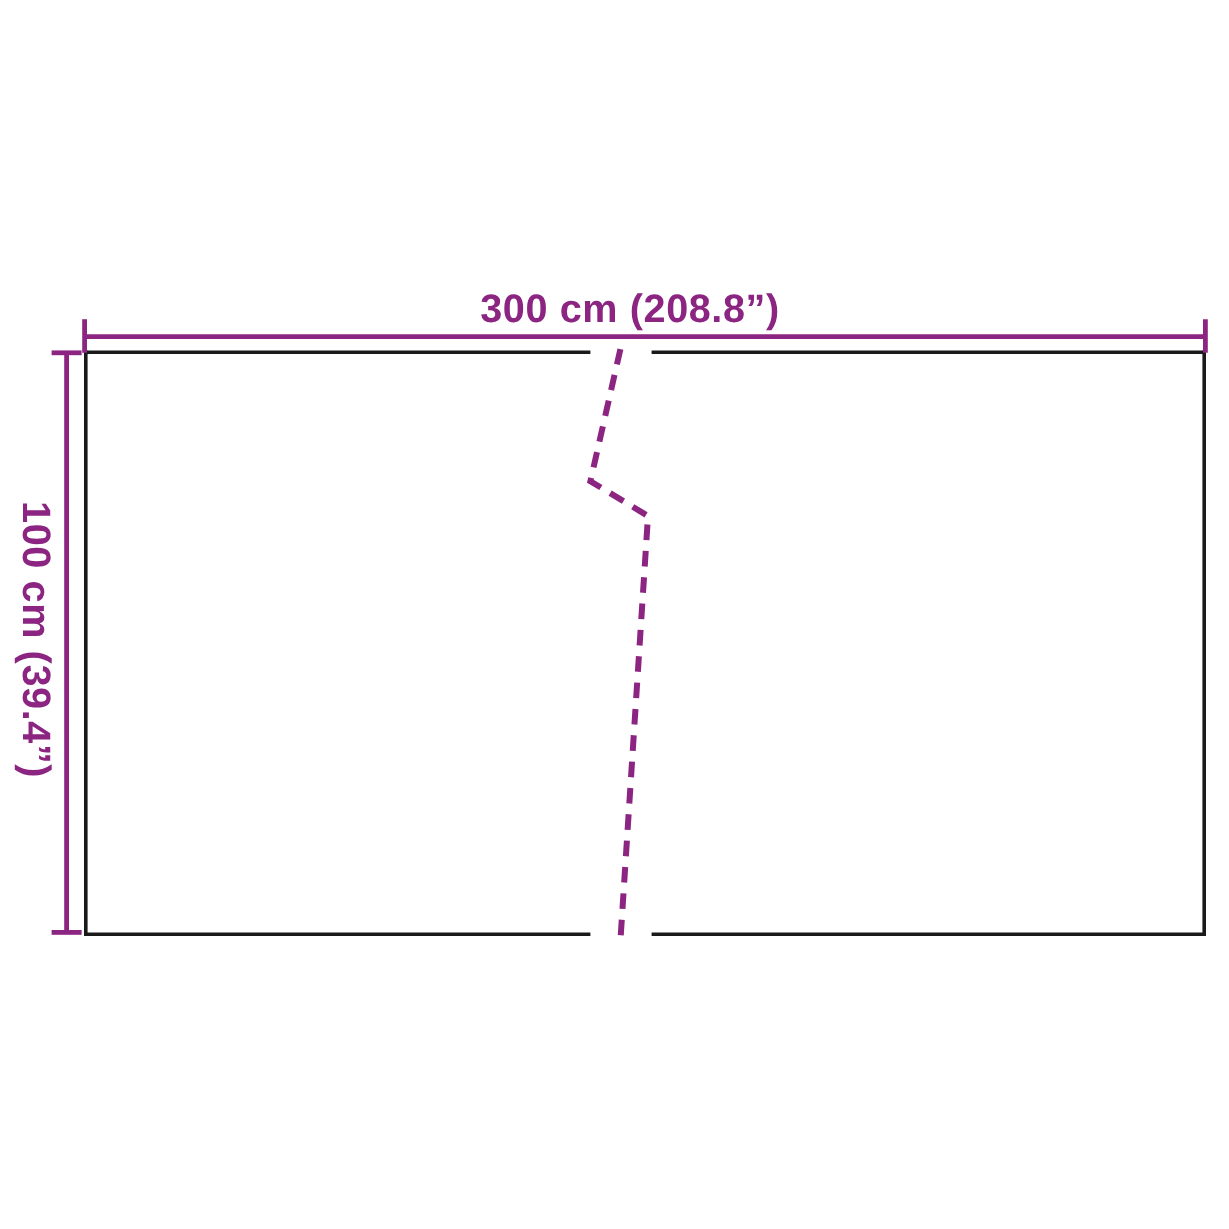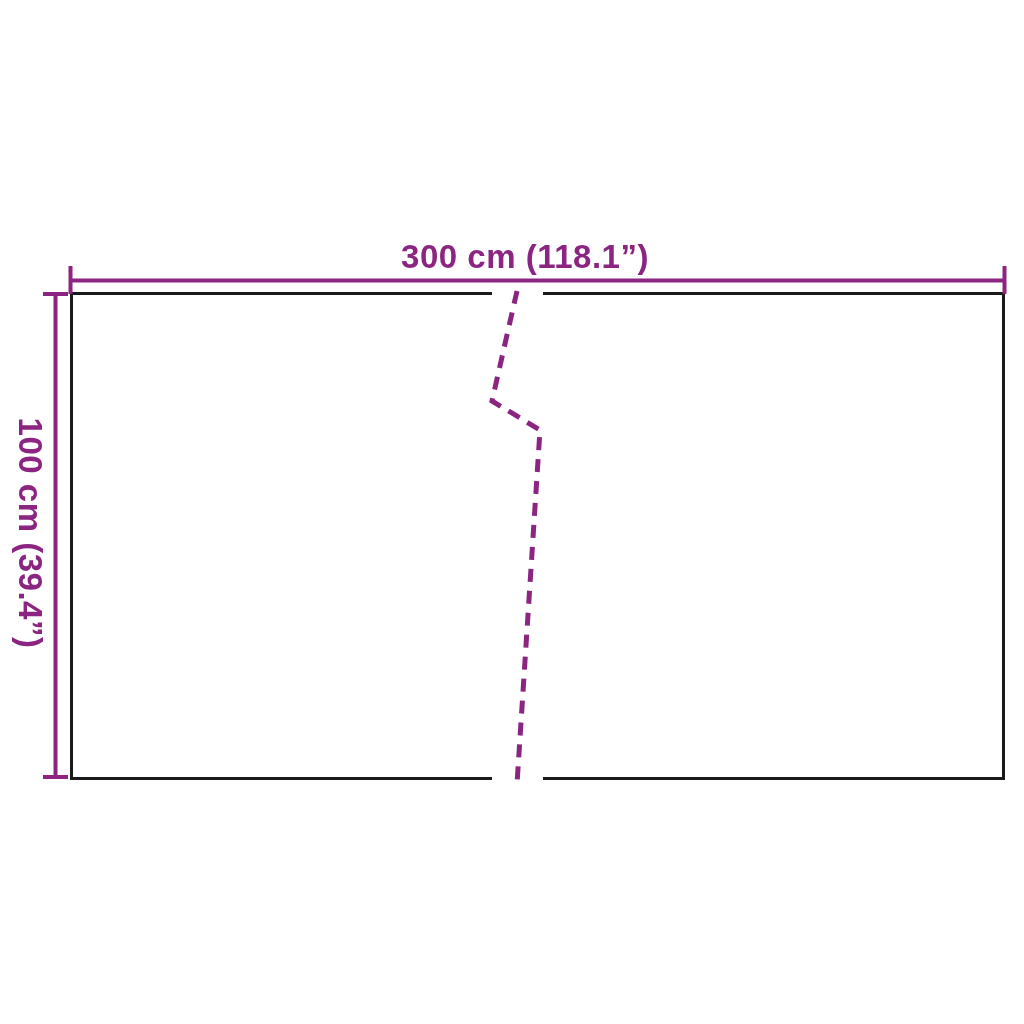--- a/index.html
+++ b/index.html
@@ -72,17 +72,17 @@
 
     <g class="accent-stroke" fill="none" stroke-width="4">
       <path d="M55.5 294 V777"></path>
       <path d="M43 294 H68"></path>
       <path d="M43 777 H68"></path>
     </g>
 
     <polyline class="accent-stroke" fill="none" stroke-width="5" stroke-dasharray="13 9" points="517,291 492,401 540,430 517,784"></polyline>
   </svg>
 
-  <div class="dim-label dim-label-top">300 cm (118.1”)</div>
+  <div class="dim-label dim-label-top">300 cm (208.8”)</div>
 
   <div class="dim-label dim-label-left">100 cm (39.4”)</div>
 
 </div>
 
 </body></html>

